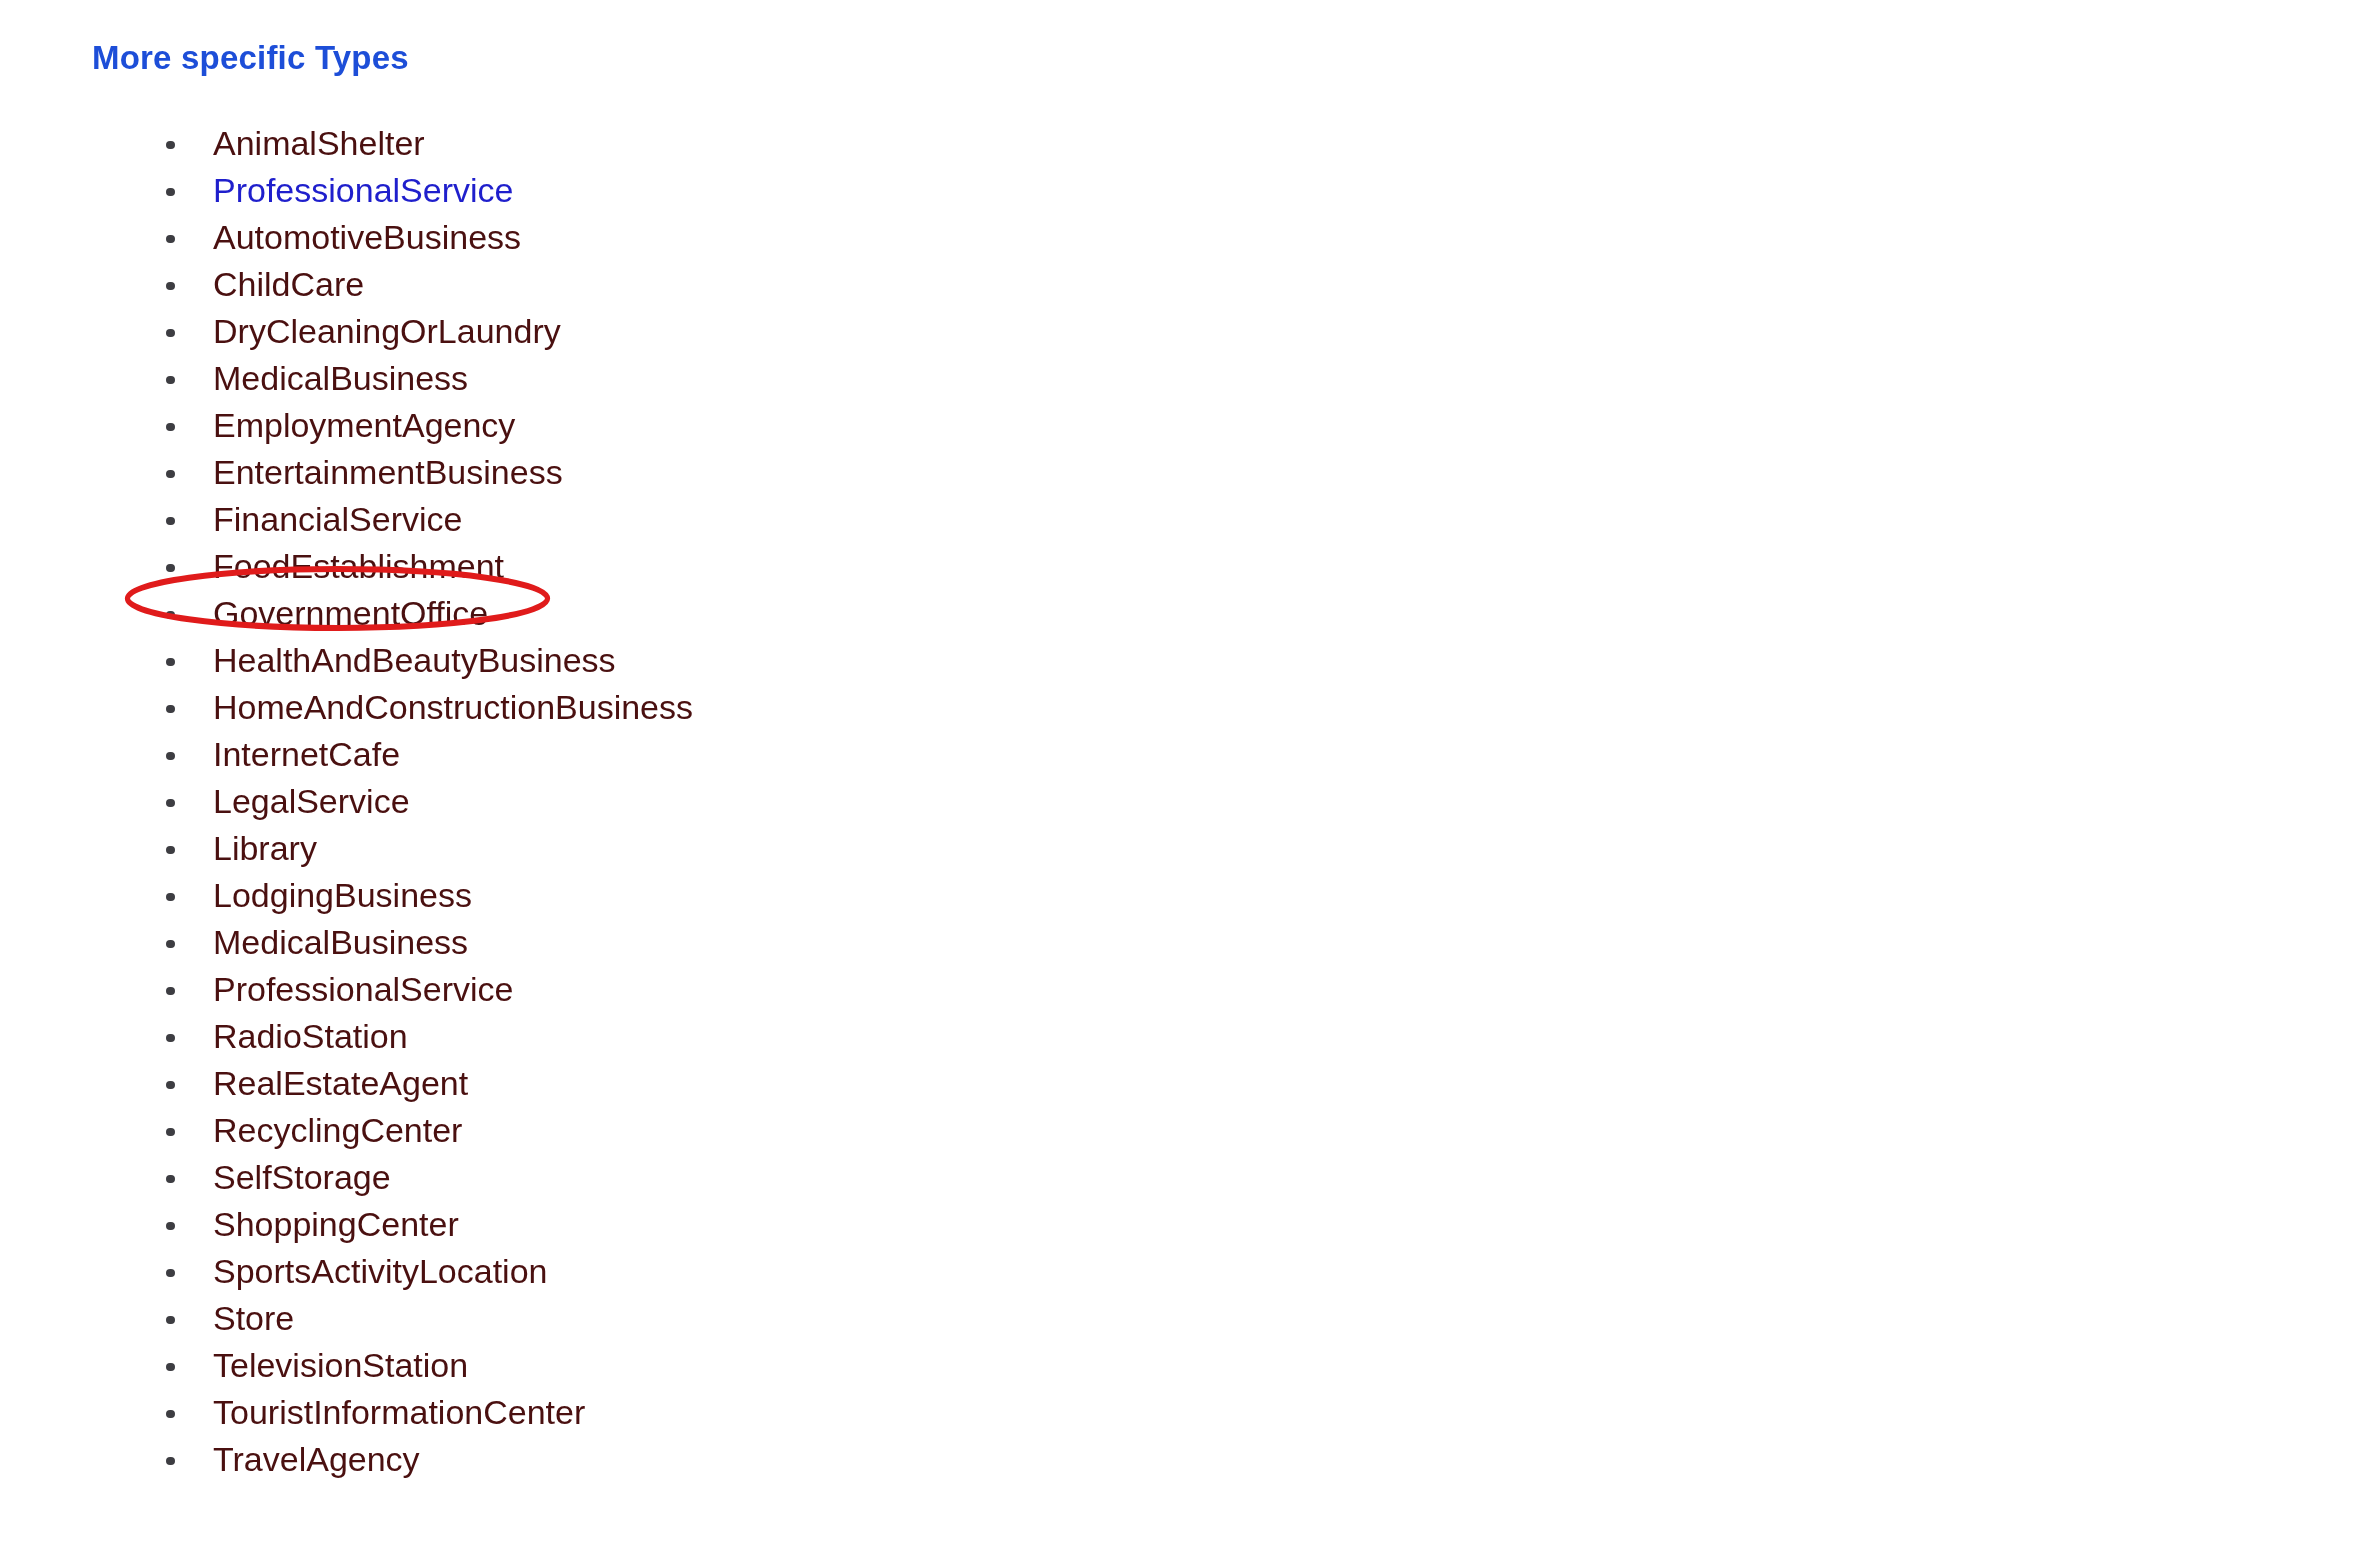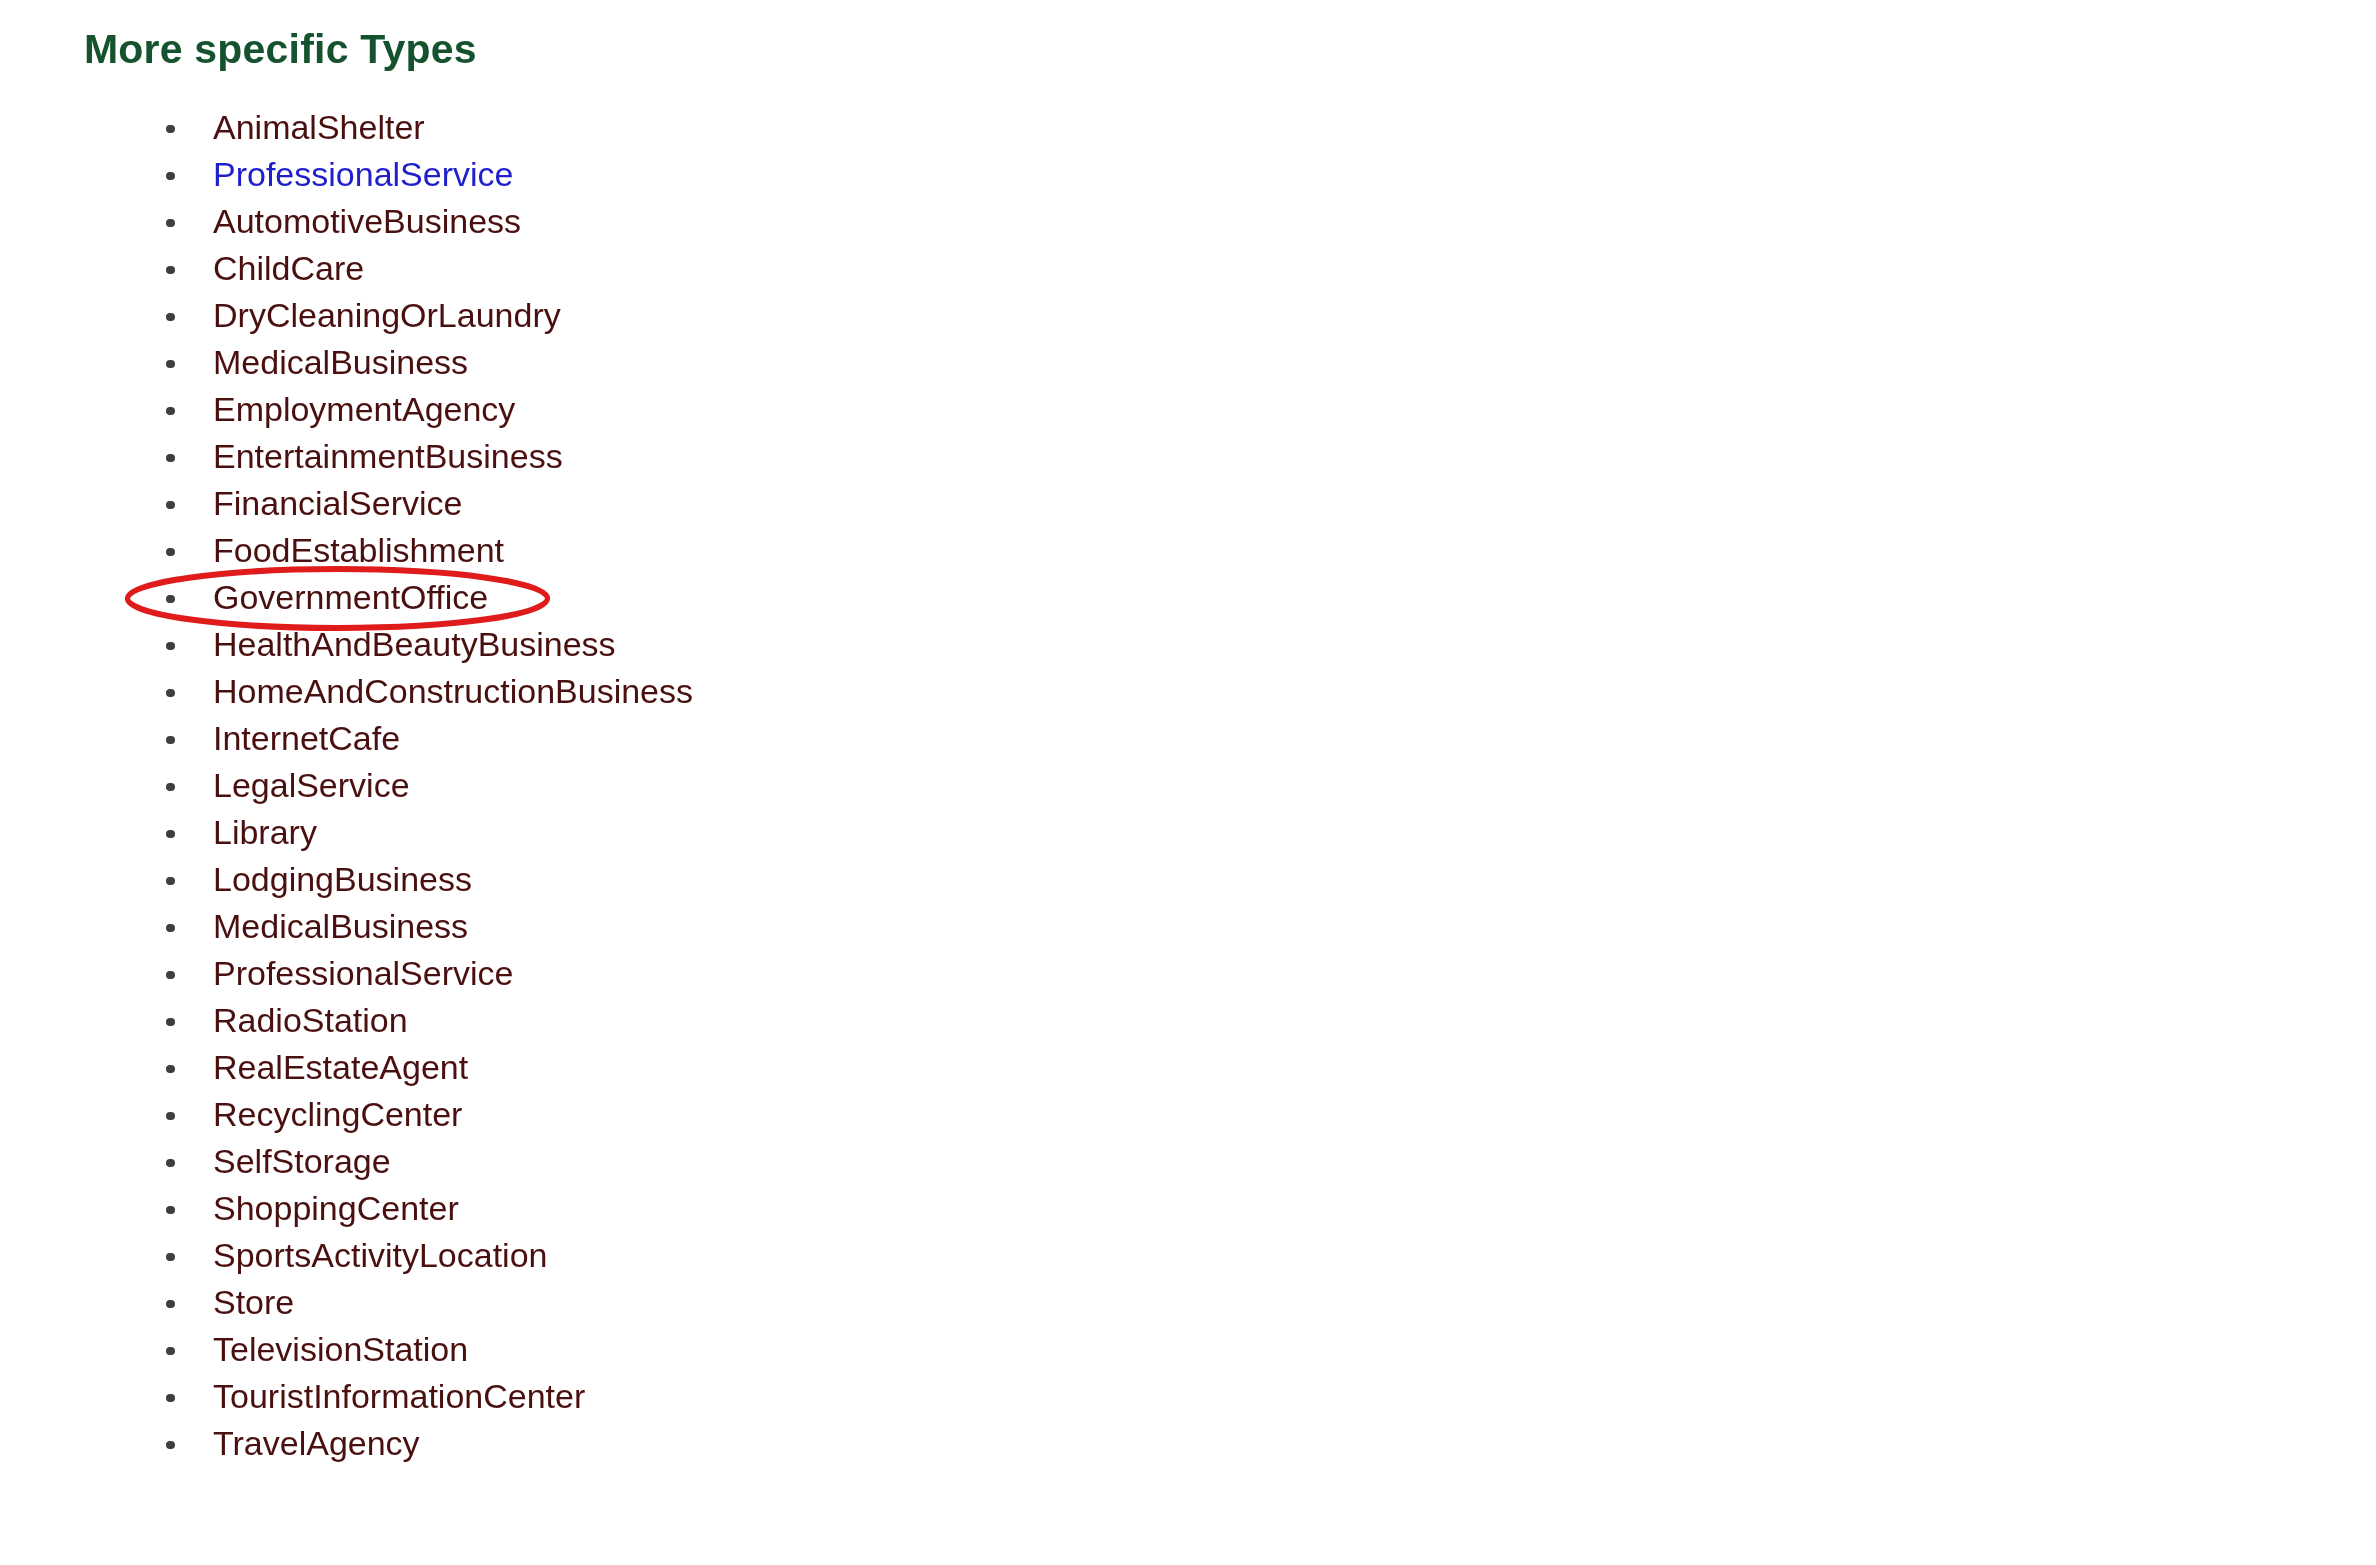--- a/index.html
+++ b/index.html
@@ -22,36 +22,36 @@
     height: 1565px;
     background: #ffffff;
     overflow: hidden;
   }
 
   
   #section-heading {
     position: absolute;
     left: 76px;
     top: 19.6px;
-    margin: 8px;
+    margin: 16px;
     padding: 0;
     font-family: "Liberation Sans", sans-serif;
-    font-size: 41px;
+    font-size: 33px;
     font-weight: bold;
     line-height: 43px;
     letter-spacing: 0.2px;
-    color: #14532d;
+    color: #1d4ed8;
     white-space: nowrap;
   }
 
   
   #types-list {
     position: absolute;
     left: 0;
-    top: 104px;
+    top: 120px;
     margin: 0;
     padding: 0;
     list-style: none;
   }
 
   #types-list li.type-item {
     position: relative;
     height: 47px;
     line-height: 47px;
     padding-left: 213px;

